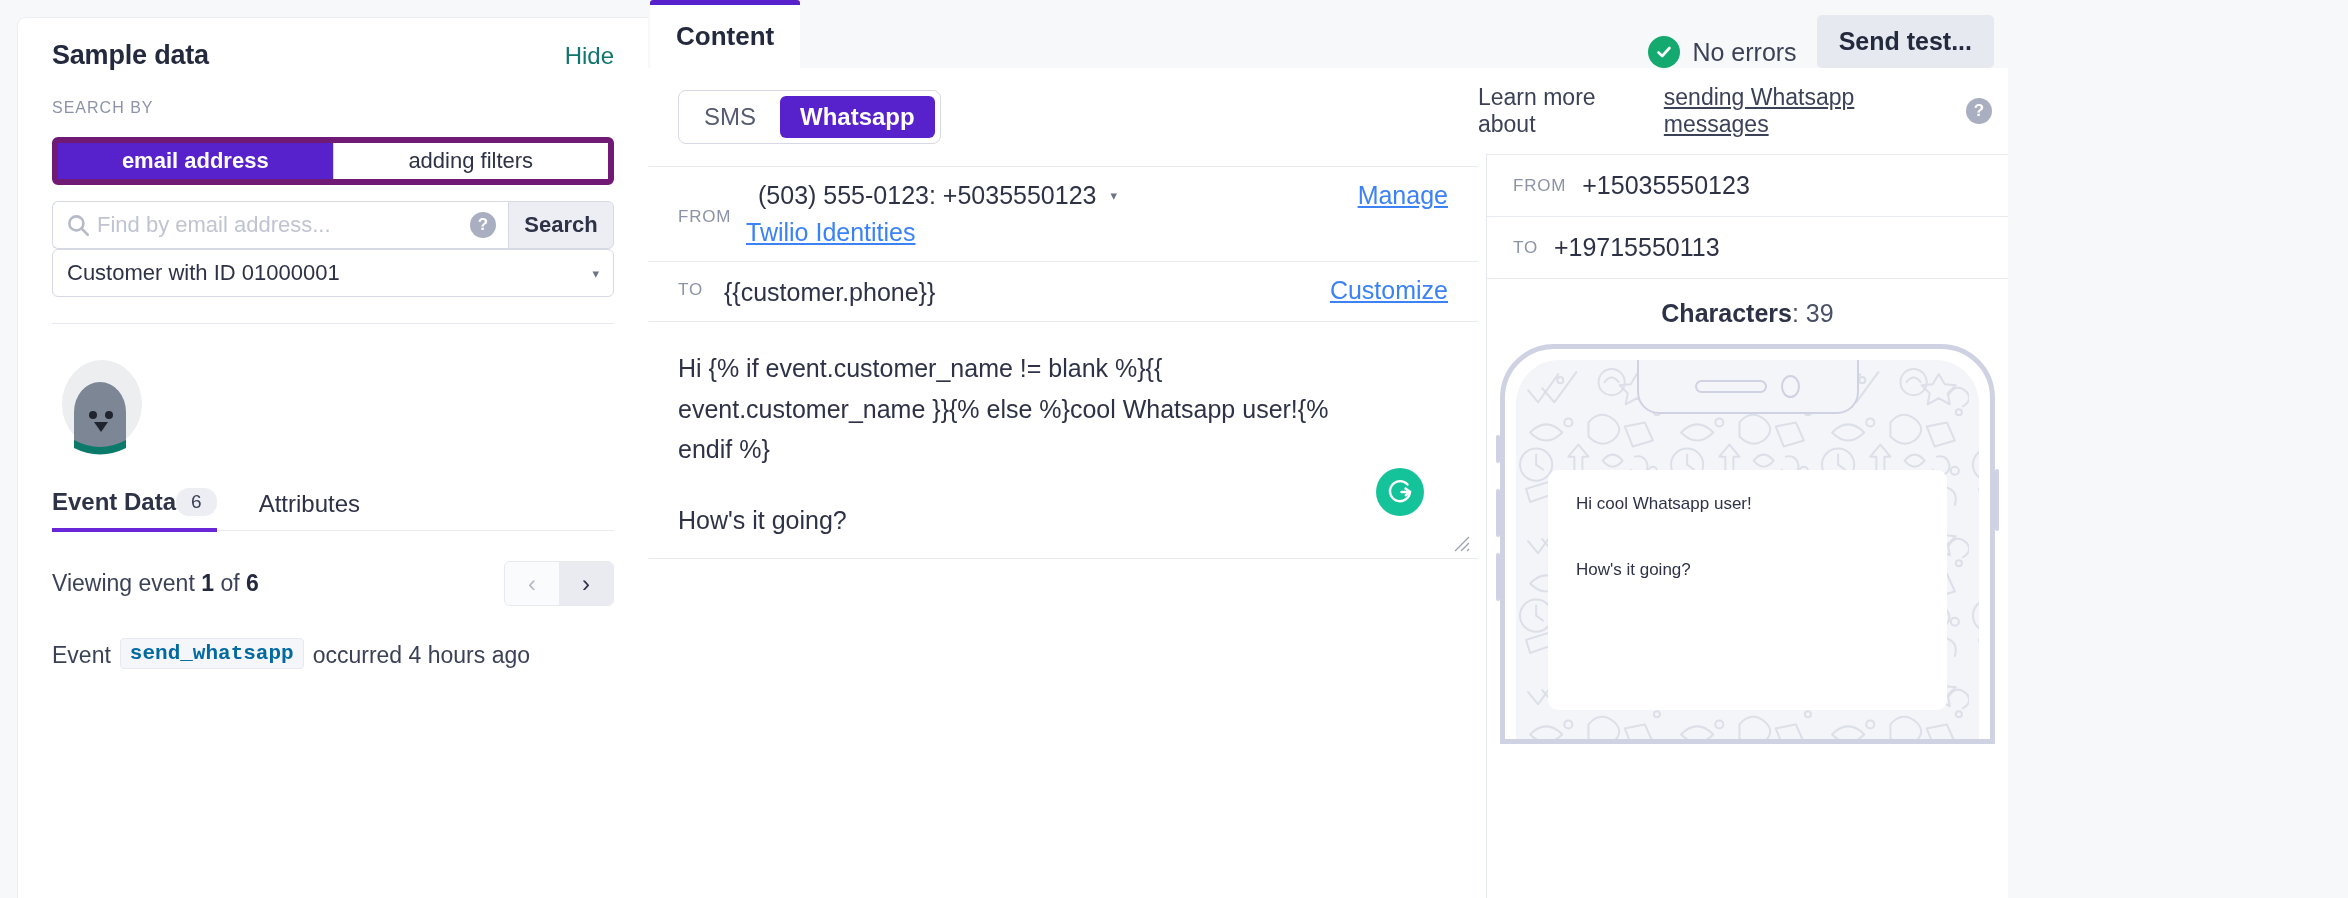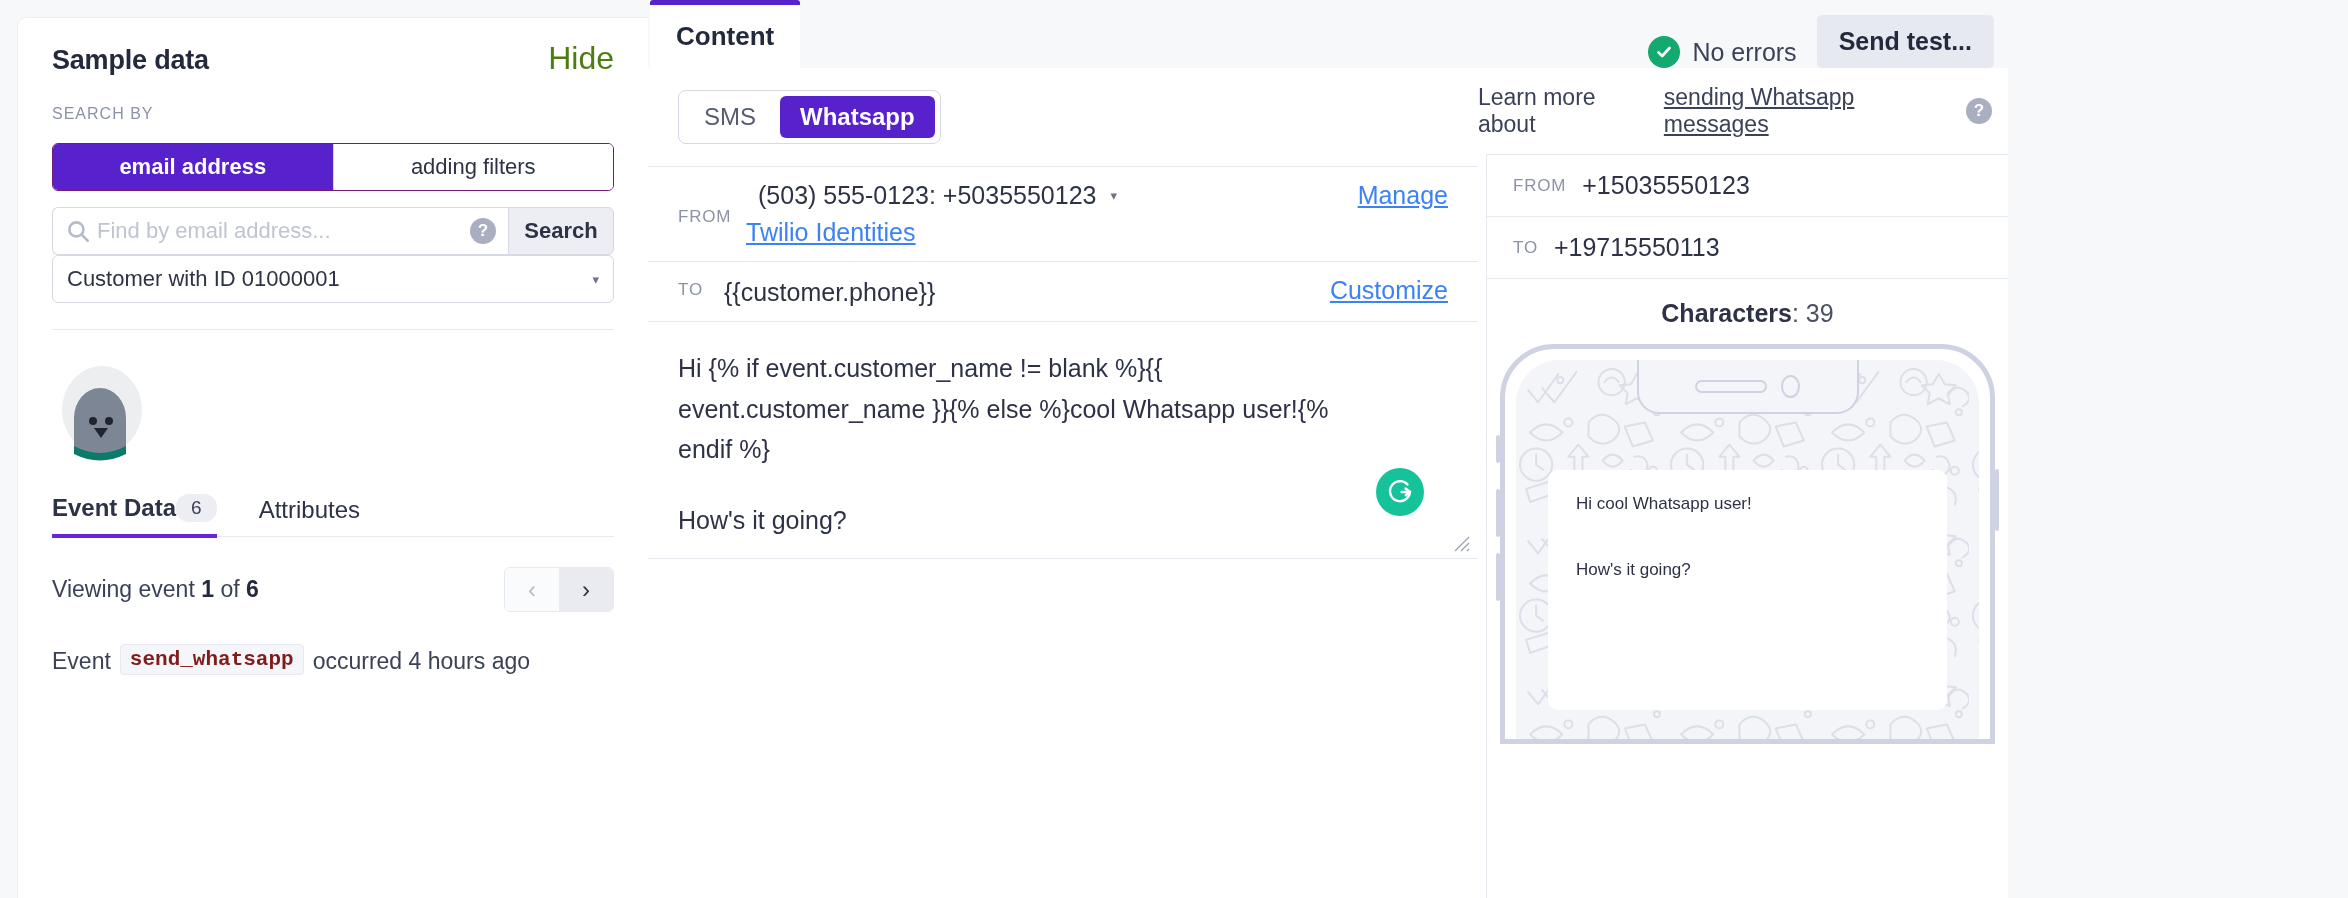--- a/index.html
+++ b/index.html
@@ -28,31 +28,31 @@
     box-shadow: 0 0 0 1px rgba(0,0,0,0.04);
     padding: 0 34px;
     position: relative;
     overflow: hidden;
   }
   .sample-head {
     display: flex; align-items: baseline; justify-content: space-between;
     padding-top: 22px;
   }
   .sample-title { font-size: 27px; font-weight: bold; color: #242a3d; letter-spacing: -0.2px; }
-  .hide-link { font-size: 32px; color: #4d7c0f; cursor: pointer; }
+  .hide-link { font-size: 24px; color: #0f766e; cursor: pointer; }
 
   .field-label {
     font-size: 16px; letter-spacing: 1.0px; color: #8c93a8;
     font-weight: normal; margin-top: 28px; margin-bottom: 9px;
     text-transform: uppercase;
   }
   .seg-group {
     display: flex; width: 100%; height: 48px;
     border-radius: 6px; overflow: hidden;
-    border: 1px solid #701a75; background: #fff; margin-top: 20px;
+    border: 6px solid #701a75; background: #fff; margin-top: 20px;
   }
   .seg {
     flex: 1; display: flex; align-items: center; justify-content: center;
     font-size: 22px; cursor: pointer; background: #fff; color: #2e3247;
     border-right: 1px solid #d6d9e4;
   }
   .seg:last-child { border-right: none; }
   .seg.active { background: #5721cc; color: #fff; font-weight: bold; }
 
   .search-row { display: flex; width: 100%; height: 48px; margin-top: 16px; }
@@ -112,21 +112,21 @@
   .pager { display: flex; height: 45px; border-radius: 6px; overflow: hidden; border: 1px solid #e7e9f0; }
   .pager-btn {
     width: 54px; display: flex; align-items: center; justify-content: center;
     font-size: 24px; cursor: pointer; background: #fafbfc; color: #b6bac9;
   }
   .pager-btn.next { background: #e9ebf1; color: #2e3247; }
 
   .event-line { margin-top: 32px; font-size: 23px; color: #3b4157; display: flex; align-items: flex-end; flex-wrap: wrap; }
   .code-chip {
     font-family: "Liberation Mono", monospace; font-size: 21px; font-weight: bold;
-    color: #7f1d1d; background: #f5f6f9; border: 1px solid #e7e9f0;
+    color: #0369a1; background: #f5f6f9; border: 1px solid #e7e9f0;
     border-radius: 4px; padding: 3px 9px; margin: 0 9px;
   }
 
   
   .center-panel {
     flex: 0 0 830px; width: 830px; height: 898px;
     background: #f7f8fa; position: relative;
   }
   .tabstrip { display: flex; height: 68px; align-items: flex-end; padding-left: 2px; }
   .doc-tab {

